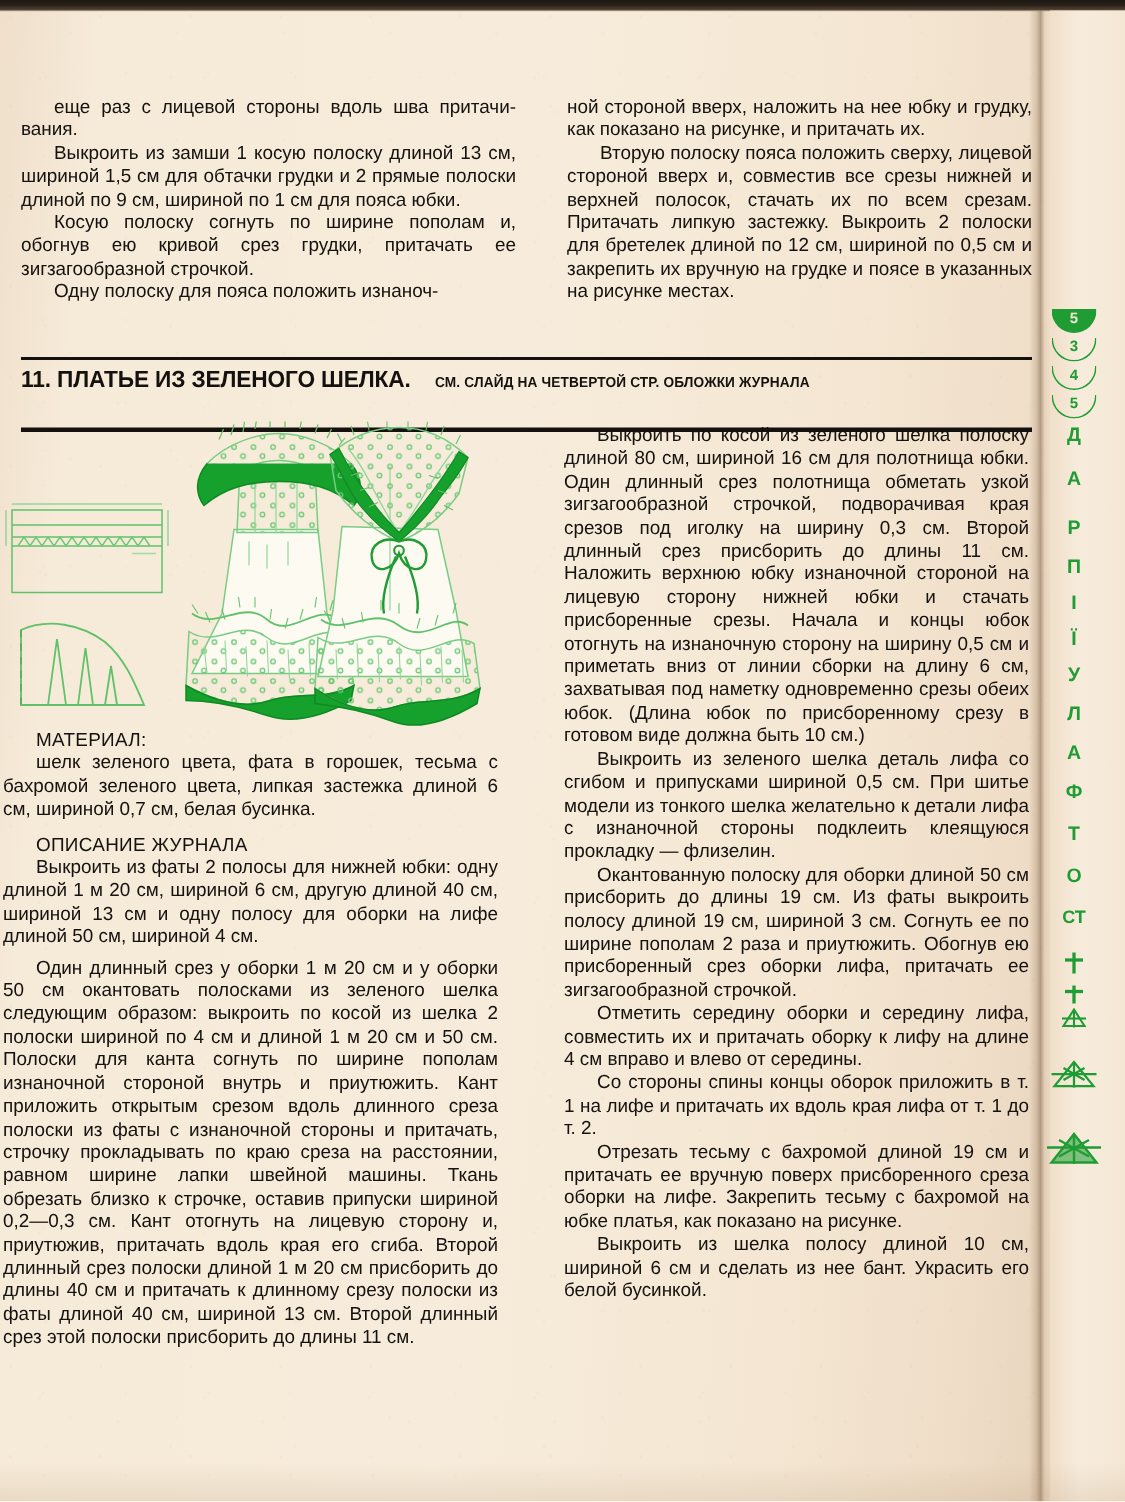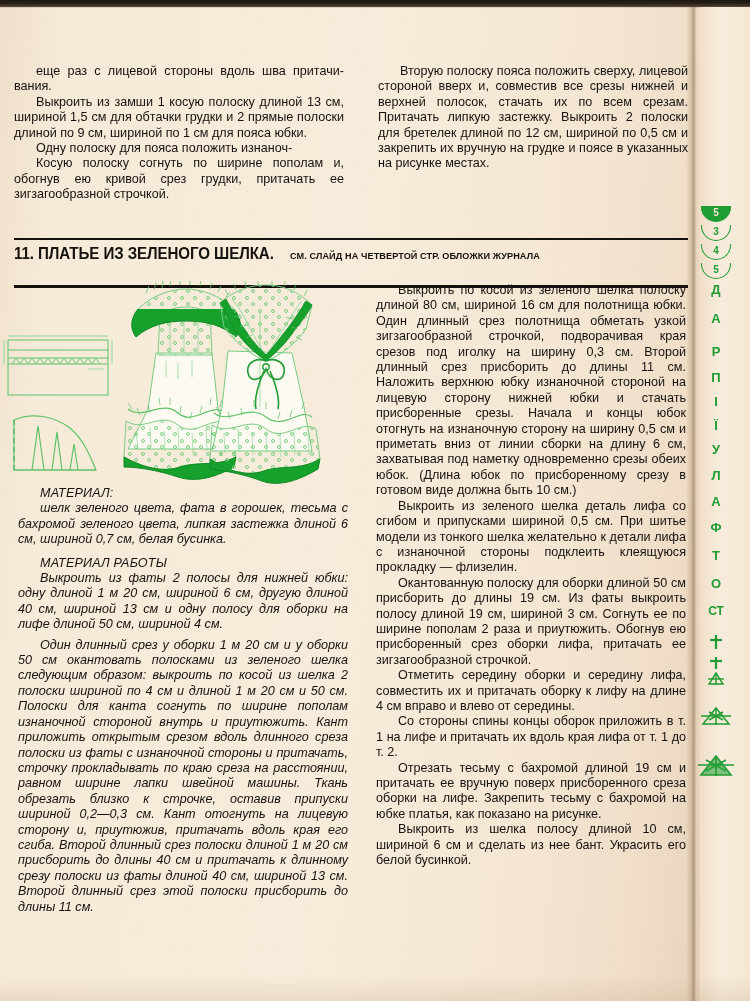--- a/index.html
+++ b/index.html
@@ -80,21 +80,21 @@
     line-height: 15.4px;
     color: #15120f;
     text-align: justify;
     text-justify: inter-word;
     hyphens: manual;
   }
   .col p { margin: 0; text-indent: 22px; }
   .col p.noindent { text-indent: 0; }
   .col.upper-left  { left: 14px;  top: 64px;  width: 330px; }
   .col.upper-right { left: 378px; top: 64px;  width: 310px; }
-  .col.lower-left  { left: 18px;  top: 486px; width: 330px; font-style: italic; }
+  .col.lower-left  { left: 2px;  top: 486px; width: 330px; }
   .col.lower-right { left: 376px; top: 283px; width: 310px; }
 
   .sub-head {
     font-size: 12.6px;
     line-height: 15.4px;
     margin: 0;
     text-indent: 0;
     letter-spacing: .2px;
   }
   .gap-sm { height: 8px; }
@@ -208,25 +208,26 @@
 <div id="page">
   <div class="paper"></div>
   <div class="paper-noise"></div>
   <div class="top-strip"></div>
   <div class="right-page"></div>
   <div class="gutter"></div>
 
   <div class="col upper-left">
     <p>еще раз с лицевой стороны вдоль шва притачи­вания.</p>
     <p>Выкроить из замши 1 косую полоску длиной 13 см, шириной 1,5 см для обтачки грудки и 2 прямые полоски длиной по 9 см, шириной по 1 см для пояса юбки.</p>
+    <p>Косую полоску согнуть по ширине пополам и, обогнув ею кривой срез грудки, притачать ее зигзагообразной строчкой.</p>
     <p>Одну полоску для пояса положить изнаноч-</p>
-    <p>Косую полоску согнуть по ширине пополам и, обогнув ею кривой срез грудки, притачать ее зигзагообразной строчкой.</p>
   </div>
 
   <div class="col upper-right">
+    <p class="noindent">ной стороной вверх, наложить на нее юбку и грудку, как показано на рисунке, и притачать их.</p>
     <p>Вторую полоску пояса положить сверху, лицевой стороной вверх и, совместив все срезы нижней и верхней полосок, стачать их по всем срезам. Притачать липкую застежку. Выкроить 2 полоски для бретелек длиной по 12 см, шири­ной по 0,5 см и закрепить их вручную на грудке и поясе в указанных на рисунке местах.</p>
   </div>
 
   <div class="heading-band">
     <div class="rule-top"></div>
     <div class="heading-inner">
       <span class="heading-title">11. ПЛАТЬЕ ИЗ ЗЕЛЕНОГО ШЕЛКА.</span>
       <span class="heading-note">СМ. СЛАЙД НА ЧЕТВЕРТОЙ СТР. ОБЛОЖКИ ЖУРНАЛА</span>
     </div>
     <div class="rule-bot"></div>
@@ -390,21 +391,21 @@
           <path d="M208 152 l1 22"></path>
         </g>
       </g>
     </svg>
   </div>
 
   <div class="col lower-left">
     <p class="sub-head">МАТЕРИАЛ:</p>
     <p>шелк зеленого цвета, фата в горошек, тесьма с бахромой зеленого цвета, липкая застежка длиной 6 см, шириной 0,7 см, белая бусинка.</p>
     <div class="gap-sm"></div>
-    <p class="sub-head">МАТЕРИАЛ РАБОТЫ</p>
+    <p class="sub-head">ОПИСАНИЕ ЖУРНАЛА</p>
     <p>Выкроить из фаты 2 полосы для нижней юбки: одну длиной 1 м 20 см, шириной 6 см, дру­гую длиной 40 см, шириной 13 см и одну полосу для оборки на лифе длиной 50 см, шириной 4 см.</p>
     <div class="gap-xs"></div>
     <p>Один длинный срез у оборки 1 м 20 см и у оборки 50 см окантовать полосками из зеле­ного шелка следующим образом: выкроить по косой из шелка 2 полоски шириной по 4 см и длиной 1 м 20 см и 50 см. Полоски для канта согнуть по ширине пополам изнаночной сторо­ной внутрь и приутюжить. Кант приложить отк­рытым срезом вдоль длинного среза полоски из фаты с изнаночной стороны и притачать, строчку прокладывать по краю среза на рассто­янии, равном ширине лапки швейной машины. Ткань обрезать близко к строчке, оставив при­пуски шириной 0,2—0,3 см. Кант отогнуть на лицевую сторону и, приутюжив, притачать вдоль края его сгиба. Второй длинный срез полоски длиной 1 м 20 см присборить до длины 40 см и притачать к длинному срезу полоски из фаты длиной 40 см, шириной 13 см. Второй длинный срез этой полоски присборить до длины 11 см.</p>
   </div>
 
   <div class="col lower-right">
     <p>Выкроить по косой из зеленого шелка полоску длиной 80 см, шириной 16 см для полотнища юбки. Один длинный срез полот­нища обметать узкой зигзагообразной строч­кой, подворачивая края срезов под иголку на ширину 0,3 см. Второй длинный срез присборить до длины 11 см. Наложить верхнюю юбку изна­ночной стороной на лицевую сторону нижней юбки и стачать присборенные срезы. Начала и концы юбок отогнуть на изнаночную сторону на ширину 0,5 см и приметать вниз от линии сборки на длину 6 см, захватывая под наметку одно­временно срезы обеих юбок. (Длина юбок по присборенному срезу в готовом виде должна быть 10 см.)</p>
     <p>Выкроить из зеленого шелка деталь лифа со сгибом и припусками шириной 0,5 см. При шитье модели из тонкого шелка желательно к детали лифа с изнаночной стороны подклеить клеящуюся прокладку — флизелин.</p>
     <p>Окантованную полоску для оборки длиной 50 см присборить до длины 19 см. Из фаты выкроить полосу длиной 19 см, шириной 3 см. Согнуть ее по ширине пополам 2 раза и приутю­жить. Обогнув ею присборенный срез оборки лифа, притачать ее зигзагообразной строчкой.</p>
     <p>Отметить середину оборки и середину лифа, совместить их и притачать оборку к лифу на длине 4 см вправо и влево от середины.</p>

